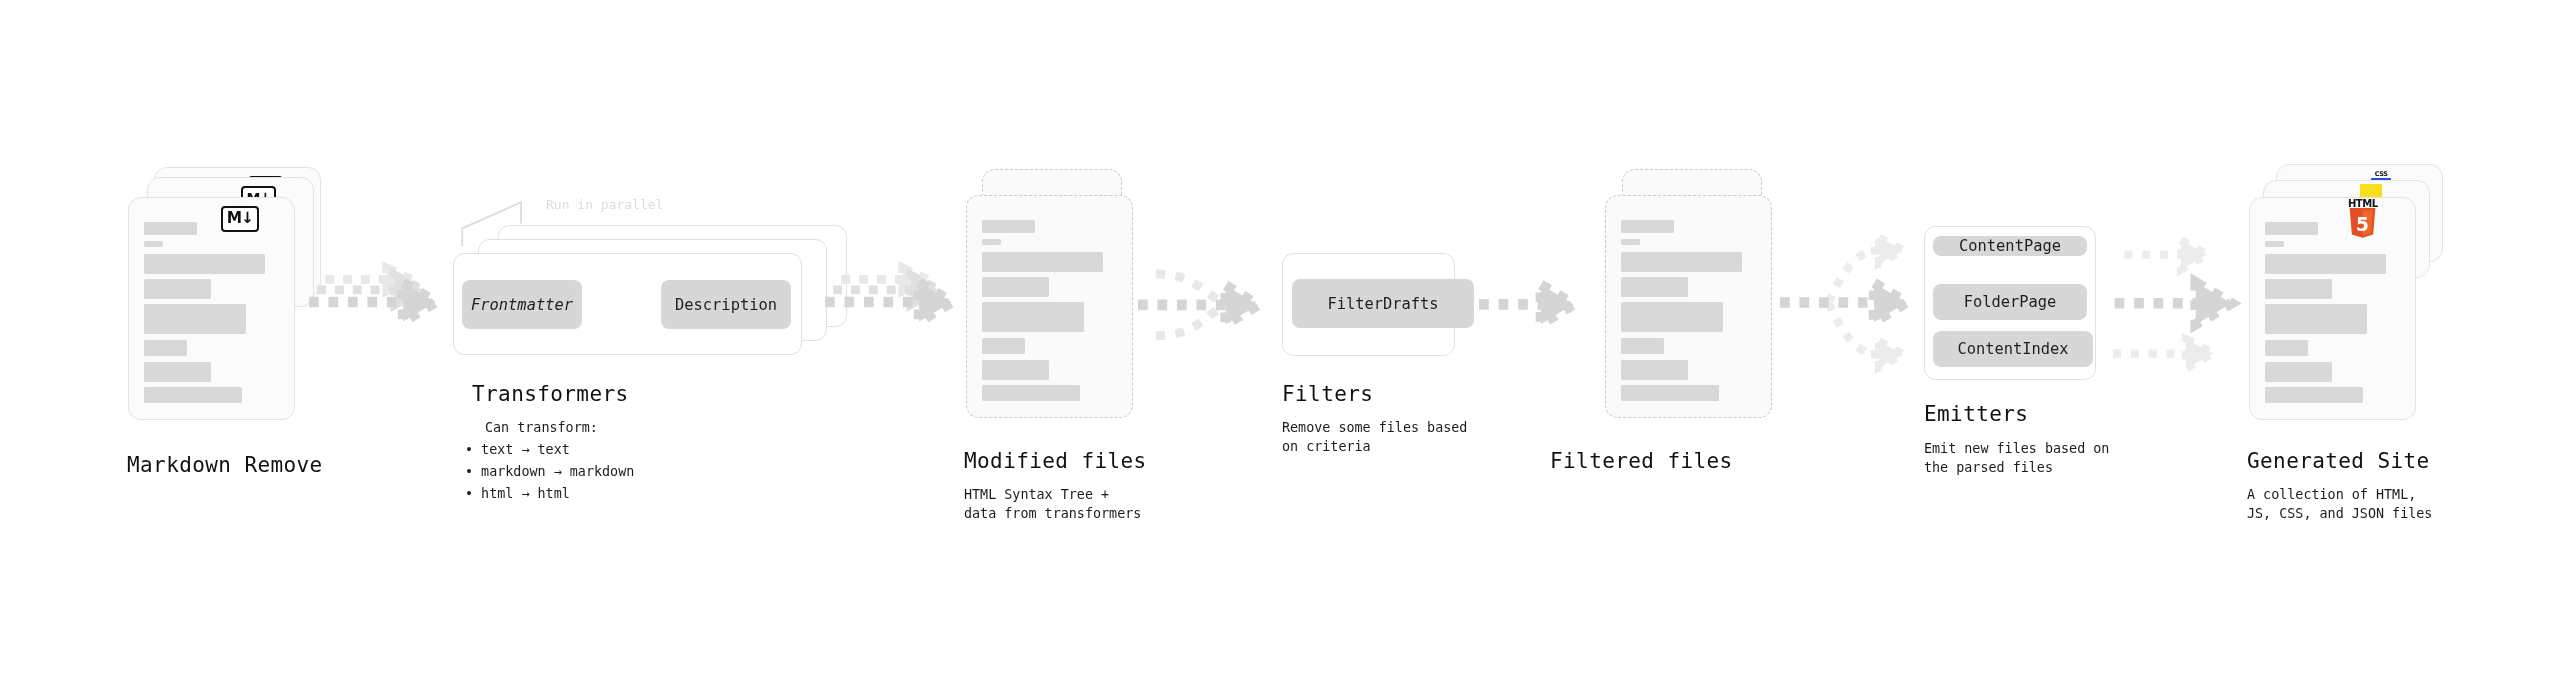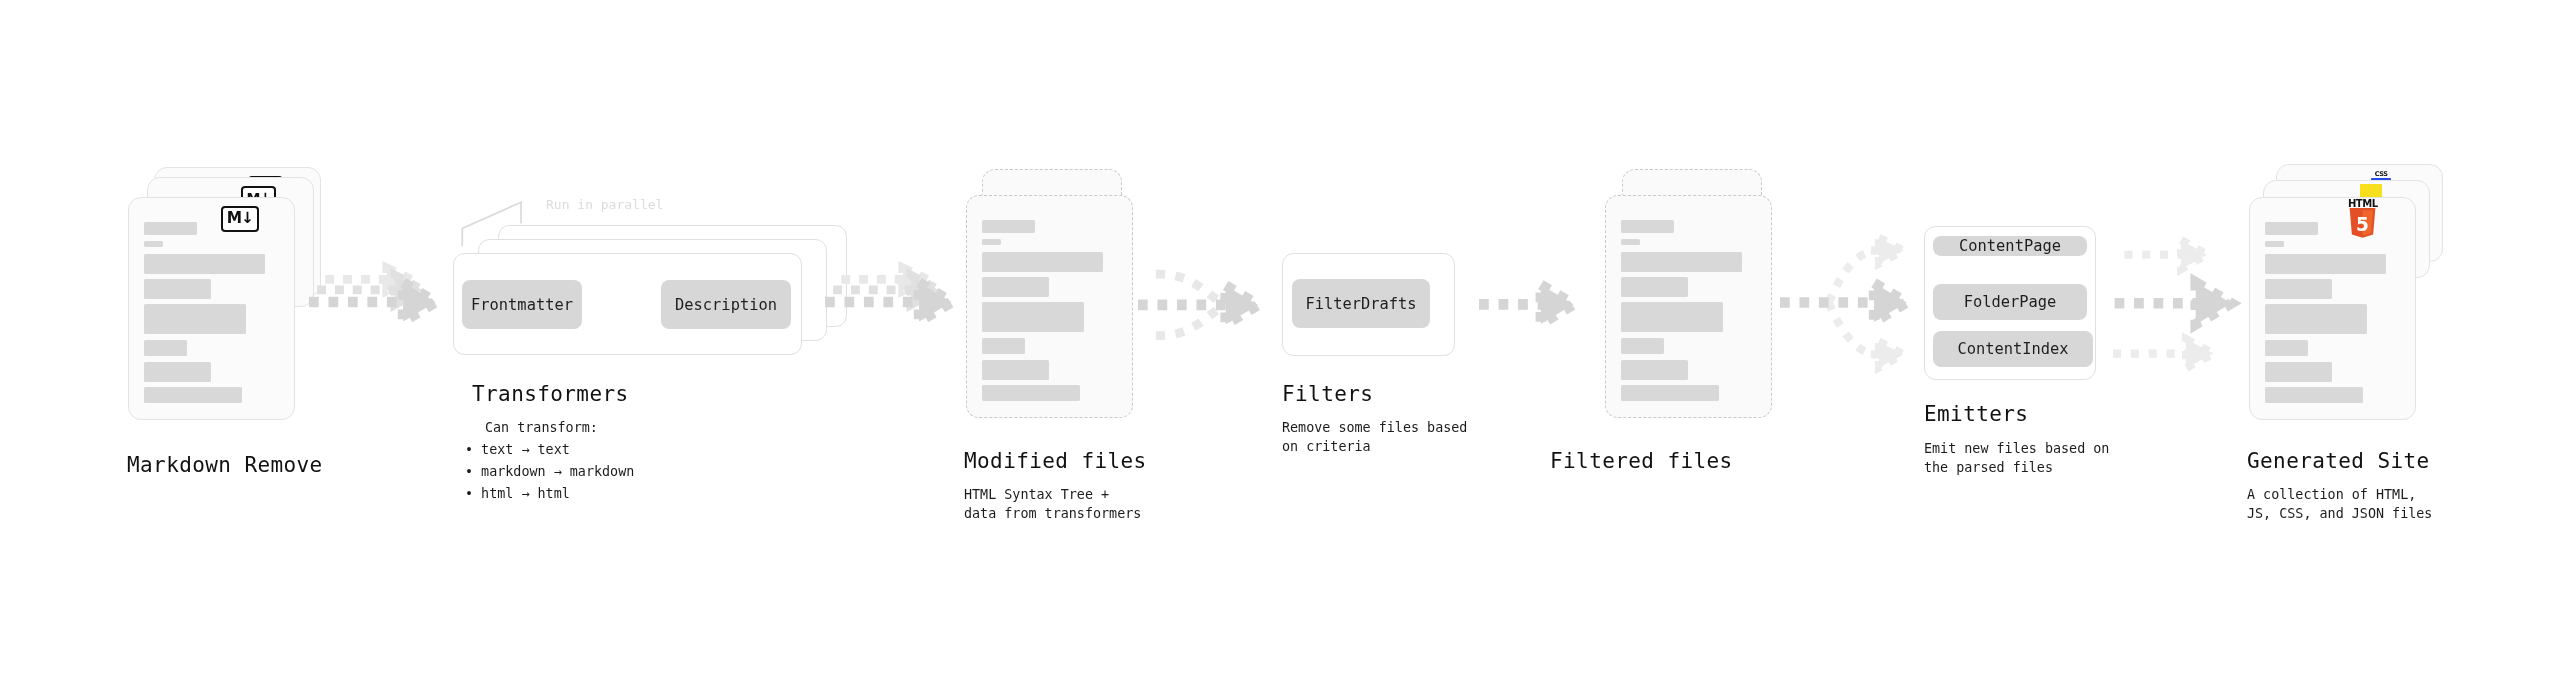--- a/index.html
+++ b/index.html
@@ -148,21 +148,21 @@
         <line x1="-8" y1="24" x2="36" y2="24"></line>
           <polygon points="34,19 46,24 34,29"></polygon>
       </g>
       <g stroke="#cfcfcf" stroke-width="2.8" fill="#cfcfcf">
         <line x1="-24" y1="45" x2="22" y2="45"></line>
           <polygon points="20,39 34,45 20,51"></polygon>
       </g>
     </svg>
 
     <div class="outerbox" style="left:453px;top:253px;width:349px;height:102px;"></div>
-    <div class="chip" style="left:462px;top:280px;width:120px;height:49px;">Frontmatter</div>
+    <div class="chip" style="left:462px;top:280px;width:120px;height:49px;font-style:italic;">Frontmatter</div>
     <div class="chip" style="left:661px;top:280px;width:130px;height:49px;">Description</div>
 
     <div class="title" style="left:472px;top:382px;">Transformers</div>
     <div class="sub" style="left:453px;top:418px;margin-left:32px;">Can transform:</div>
     <div class="sub" style="left:465px;top:440px;">• text → text</div>
     <div class="sub" style="left:465px;top:462px;">• markdown → markdown</div>
     <div class="sub" style="left:465px;top:484px;">• html → html</div>
   </div>
 
   <svg style="left:825px;top:268px;" width="146" height="73" viewBox="0 0 180 90">
@@ -205,21 +205,21 @@
       <path d="M22 98 C 70 98, 80 75, 108 60"></path>
     </g>
     <g stroke="#d5d5d5" stroke-width="13" stroke-dasharray="12 12" fill="#d5d5d5">
       <line x1="0" y1="60" x2="110" y2="60"></line>
       <polygon points="108,36 148,60 108,84"></polygon>
     </g>
   </svg>
 
   <div class="node">
     <div class="outerbox" style="left:1282px;top:253px;width:173px;height:103px;"></div>
-    <div class="chip" style="left:1292px;top:279px;width:138px;height:49px;">FilterDrafts</div>
+    <div class="chip" style="left:1292px;top:279px;width:182px;height:49px;">FilterDrafts</div>
 
     <div class="title" style="left:1282px;top:382px;">Filters</div>
     <div class="sub" style="left:1282px;top:418px;">Remove some files based
 on criteria</div>
   </div>
 
   <svg style="left:1479px;top:288px;" width="114" height="49" viewBox="0 0 140 60">
     <g stroke="#d5d5d5" stroke-width="13" stroke-dasharray="12 12" fill="#d5d5d5">
       <line x1="0" y1="20" x2="78" y2="20"></line>
       <polygon points="76,-4 116,20 76,44"></polygon>

